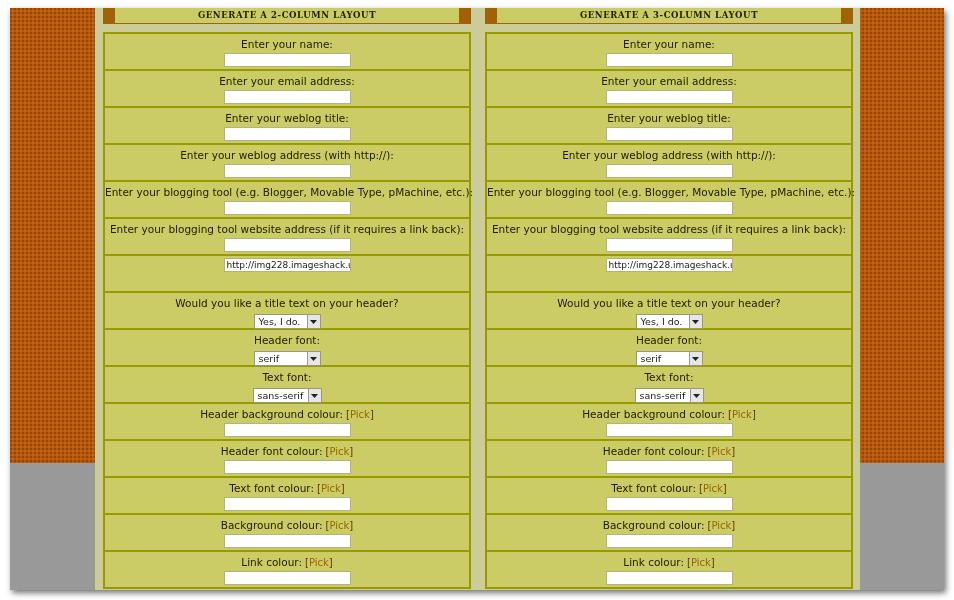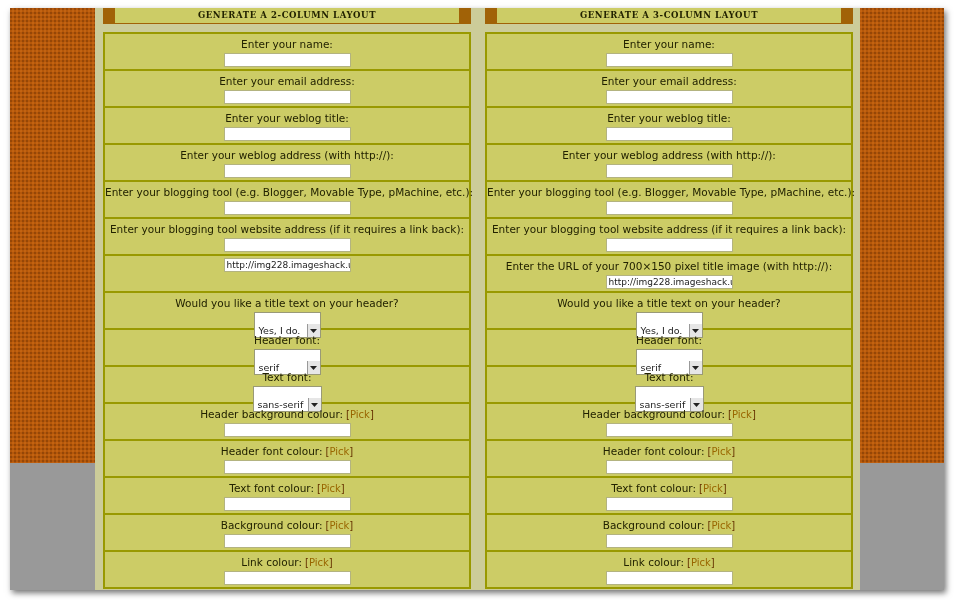--- a/index.html
+++ b/index.html
@@ -63,21 +63,21 @@
   }
   .row .pick .bracket { color:#663300; }
   .field {
     display:inline-block; width:127px; height:14px;
     background:#ffffff; border:1px solid #b3b380;
     margin-top:2px; box-sizing:border-box;
     font-size:9px; line-height:12px; text-align:left;
     padding-left:2px; color:#222; overflow:hidden; white-space:nowrap;
   }
   .select {
-    display:inline-flex; align-items:flex-end; height:26px;
+    display:inline-flex; align-items:flex-start; height:15px;
     background:#ffffff; border:1px solid #999977;
     margin-top:2px; box-sizing:border-box; font-size:9.5px; color:#222;
   }
   .select .val { padding:0 4px; line-height:13px; text-align:left; }
   .select .arrow {
     width:12px; height:13px; background:#e6e6e6;
     border-left:1px solid #999; display:flex; align-items:center; justify-content:center;
   }
   .select .arrow svg { display:block; }
 </style>
@@ -134,21 +134,21 @@
         <div class="col-header">
           <div class="inner">Generate a 3-column layout</div>
         </div>
         <div class="rows">
           <div class="row"><span class="label"><span>Enter your name:</span></span><span class="field"></span></div>
           <div class="row"><span class="label"><span>Enter your email address:</span></span><span class="field"></span></div>
           <div class="row"><span class="label"><span>Enter your weblog title:</span></span><span class="field"></span></div>
           <div class="row"><span class="label"><span>Enter your weblog address (with http://):</span></span><span class="field"></span></div>
           <div class="row"><span class="label"><span>Enter your blogging tool (e.g. Blogger, Movable Type, pMachine, etc.):</span></span><span class="field"></span></div>
           <div class="row"><span class="label"><span>Enter your blogging tool website address (if it requires a link back):</span></span><span class="field"></span></div>
-          <div class="row"><span class="label"><span>Enter the URL of your 700×150 pixel title image (with http://):</span></span><span class="field">http://img228.imageshack.us</span></div>
+          <div class="row"><span class="field">http://img228.imageshack.us</span></div>
           <div class="row"><span class="label"><span>Would you like a title text on your header?</span></span><span class="select">
               <span class="val" style="min-width:44px">Yes, I do.</span>
               <span class="arrow">
                 <svg width="7" height="4" viewBox="0 0 7 4">
                   <path d="M0 0 L7 0 L3.5 4 Z" fill="#222"></path>
                 </svg>
               </span>
             </span></div>
           <div class="row"><span class="label"><span>Header font:</span></span><span class="select">
               <span class="val" style="min-width:44px">serif</span>

